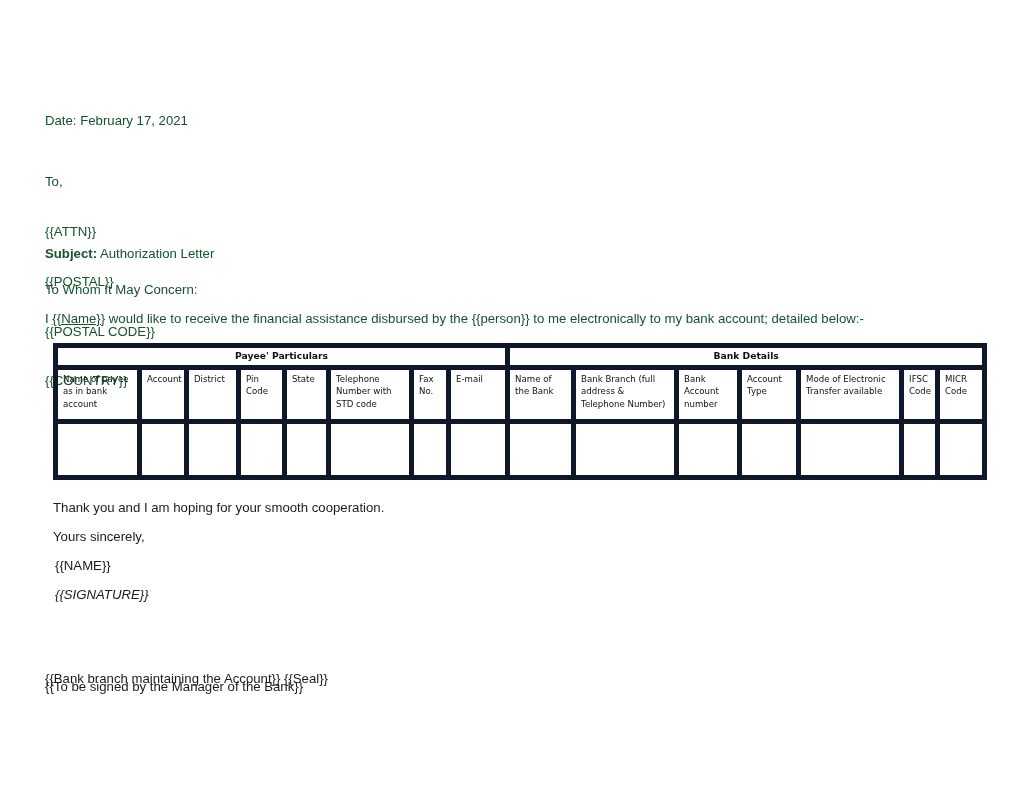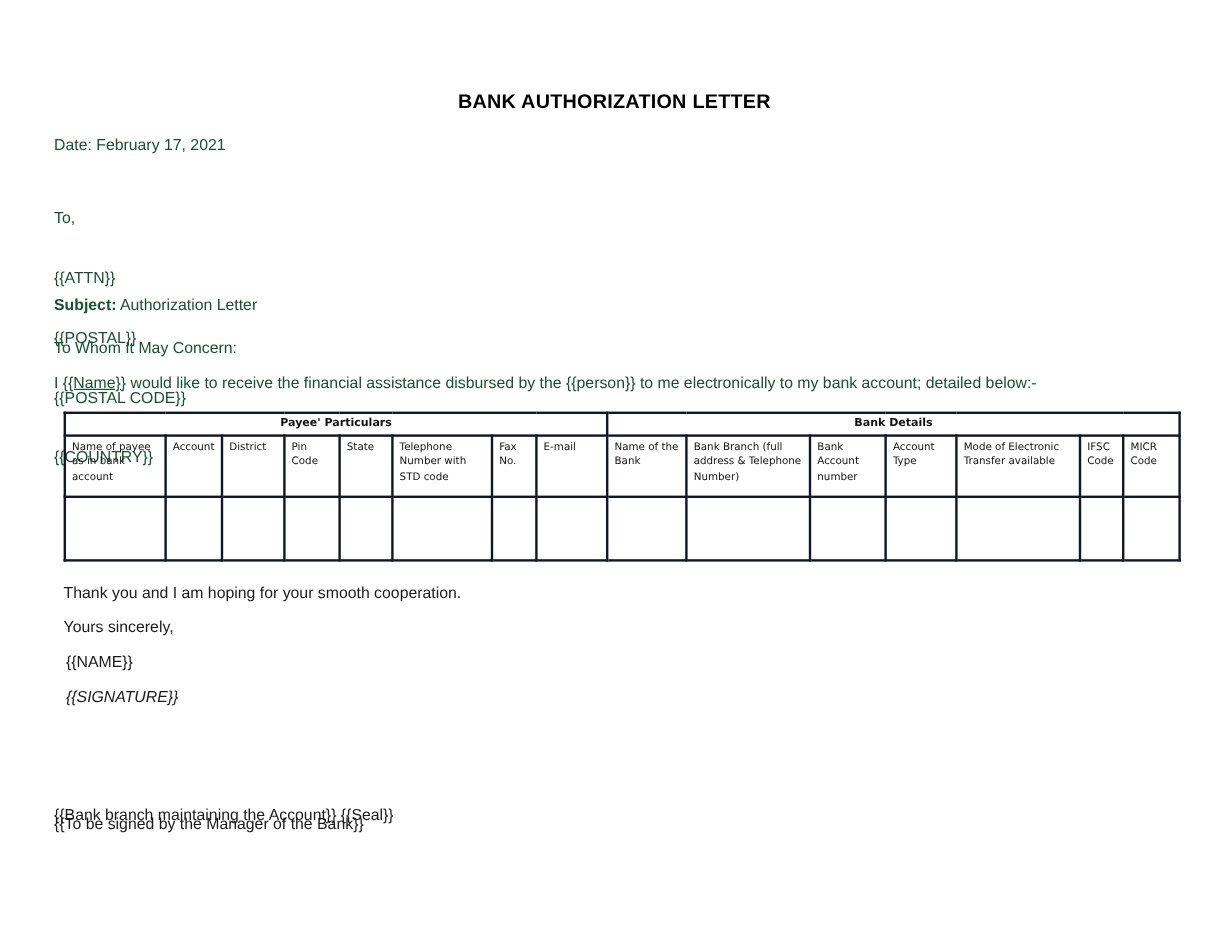--- a/index.html
+++ b/index.html
@@ -63,21 +63,21 @@
     top: 343px;
     width: 929px;
   }
   table.bank-table {
     border-collapse: collapse;
     width: 929px;
     table-layout: fixed;
     border: 2px solid #3a3a3a;
   }
   table.bank-table td {
-    border: 2px solid #0f172a;
+    border: 5px solid #0f172a;
     font-family: "DejaVu Sans", sans-serif;
     font-size: 8.6px;
     line-height: 12.2px;
     color: #111111;
     padding: 3px 4px 2px 5px;
     vertical-align: top;
   }
   table.bank-table td.group-head {
     text-align: center;
     font-weight: bold;
@@ -88,20 +88,21 @@
   tr.head-row td { height: 44px; }
   tr.data-row td { height: 46px; }
 
   
   .closing {
     position: absolute;
     font-size: 13.2px;
     line-height: 16.6px;
     color: #1a1a1a;
     white-space: pre;
+    margin-top: 14px;
   }
   .thanks   { left: 53px; top: 486px; }
   .yours    { left: 53px; top: 515px; }
   .sig-name { left: 55px; top: 544px; }
   .sig-mark { left: 55px; top: 573px; font-style: italic; }
 
   
   .footer-block {
     position: absolute;
     left: 45px;
@@ -120,21 +121,20 @@
     line-height: 16.6px;
     color: #1a1a1a;
     white-space: pre;
   }
 </style>
 </head>
 <body>
 
 <div class="page">
 
-  <div class="doc-title">BANK AUTHORIZATION LETTER</div>
 
   <div class="body-text date-line">Date: February 17, 2021</div>
 
   <div class="body-text addr-block">
     <div>To,</div>
     <div>{{ATTN}}</div>
     <div>{{POSTAL}}</div>
     <div>{{POSTAL CODE}}</div>
     <div>{{COUNTRY}}</div>
   </div>

